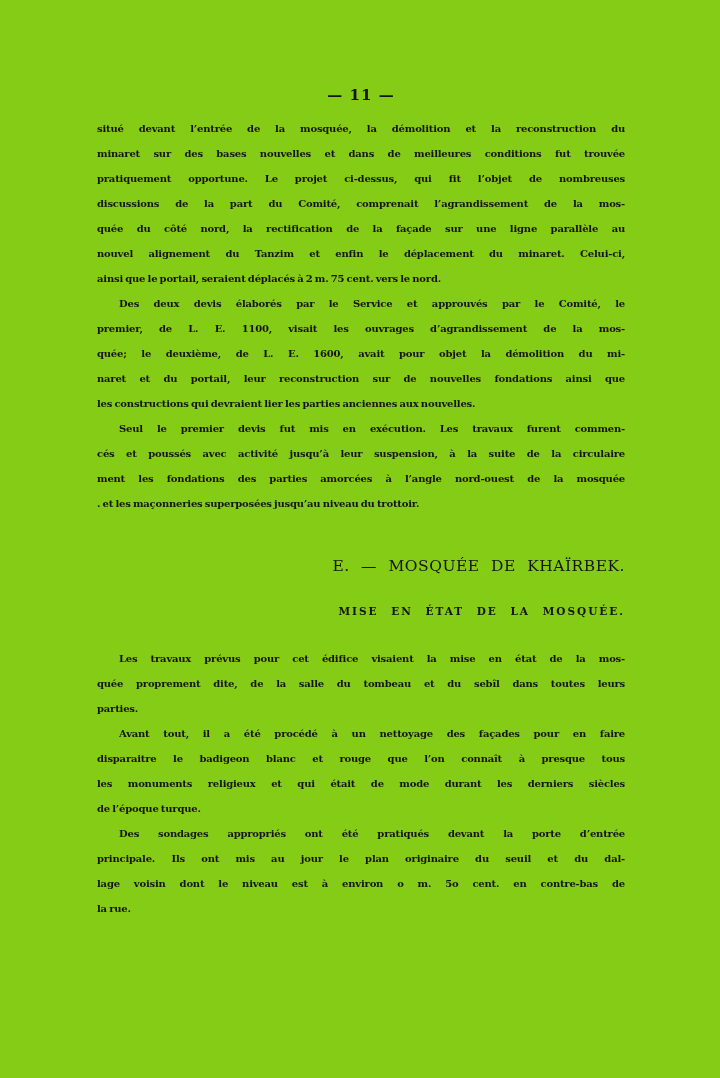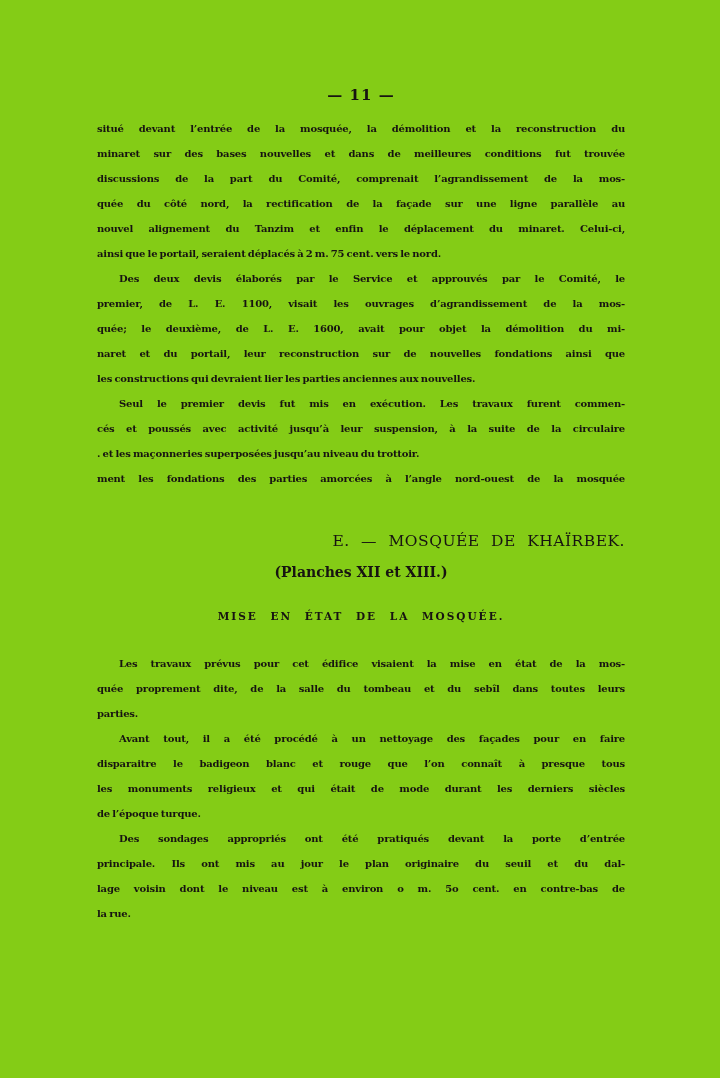--- a/index.html
+++ b/index.html
@@ -59,21 +59,21 @@
   }
   .plates-note {
     margin-top: 12px;
     text-align: center;
     font-size: 14px;
     font-weight: 700;
     line-height: 18px;
   }
   .subsection-heading {
     margin-top: 28px;
-    text-align: center;
+    text-align: right;
     font-size: 10.5px;
     font-weight: 700;
     line-height: 14px;
     letter-spacing: 2px;
     word-spacing: 7px;
   }
   .para.after-heading {
     margin-top: 28px;
   }
 </style>
@@ -81,44 +81,44 @@
 <body>
 
 <div class="page">
   <div class="text-block">
 
     <div class="page-number">— 11 —</div>
 
     <div class="para">
         <div class="line first">situé devant l’entrée de la mosquée, la démolition et la reconstruction du</div>
         <div class="line">minaret sur des bases nouvelles et dans de meilleures conditions fut trouvée</div>
+        <div class="line">pratiquement opportune. Le projet ci-dessus, qui fit l’objet de nombreuses</div>
         <div class="line">discussions de la part du Comité, comprenait l’agrandissement de la mos-</div>
         <div class="line">quée du côté nord, la rectification de la façade sur une ligne parallèle au</div>
         <div class="line">nouvel alignement du Tanzim et enfin le déplacement du minaret. Celui-ci,</div>
         <div class="line last">ainsi que le portail, seraient déplacés à 2 m. 75 cent. vers le nord.</div>
       </div>
 
     <div class="para indent">
         <div class="line first">Des deux devis élaborés par le Service et approuvés par le Comité, le</div>
         <div class="line">premier, de L. E. 1100, visait les ouvrages d’agrandissement de la mos-</div>
         <div class="line">quée; le deuxième, de L. E. 1600, avait pour objet la démolition du mi-</div>
         <div class="line">naret et du portail, leur reconstruction sur de nouvelles fondations ainsi que</div>
         <div class="line last">les constructions qui devraient lier les parties anciennes aux nouvelles.</div>
       </div>
 
     <div class="para indent">
         <div class="line first">Seul le premier devis fut mis en exécution. Les travaux furent commen-</div>
         <div class="line">cés et poussés avec activité jusqu’à leur suspension, à la suite de la circulaire</div>
+        <div class="line">ment les fondations des parties amorcées à l’angle nord-ouest de la mosquée</div>
         <div class="line last">. et les maçonneries superposées jusqu’au niveau du trottoir.</div>
-        <div class="line">ment les fondations des parties amorcées à l’angle nord-ouest de la mosquée</div>
       </div>
 
     <div class="section-heading">E. — MOSQUÉE DE KHAÏRBEK.</div>
 
-    <div class="plates-note">(Planches XII et XIII.)</div>
 
     <div class="subsection-heading">MISE EN ÉTAT DE LA MOSQUÉE.</div>
 
     <div class="para indent after-heading">
         <div class="line first">Les travaux prévus pour cet édifice visaient la mise en état de la mos-</div>
         <div class="line">quée proprement dite, de la salle du tombeau et du sebîl dans toutes leurs</div>
         <div class="line last">parties.</div>
       </div>
 
     <div class="para indent">

